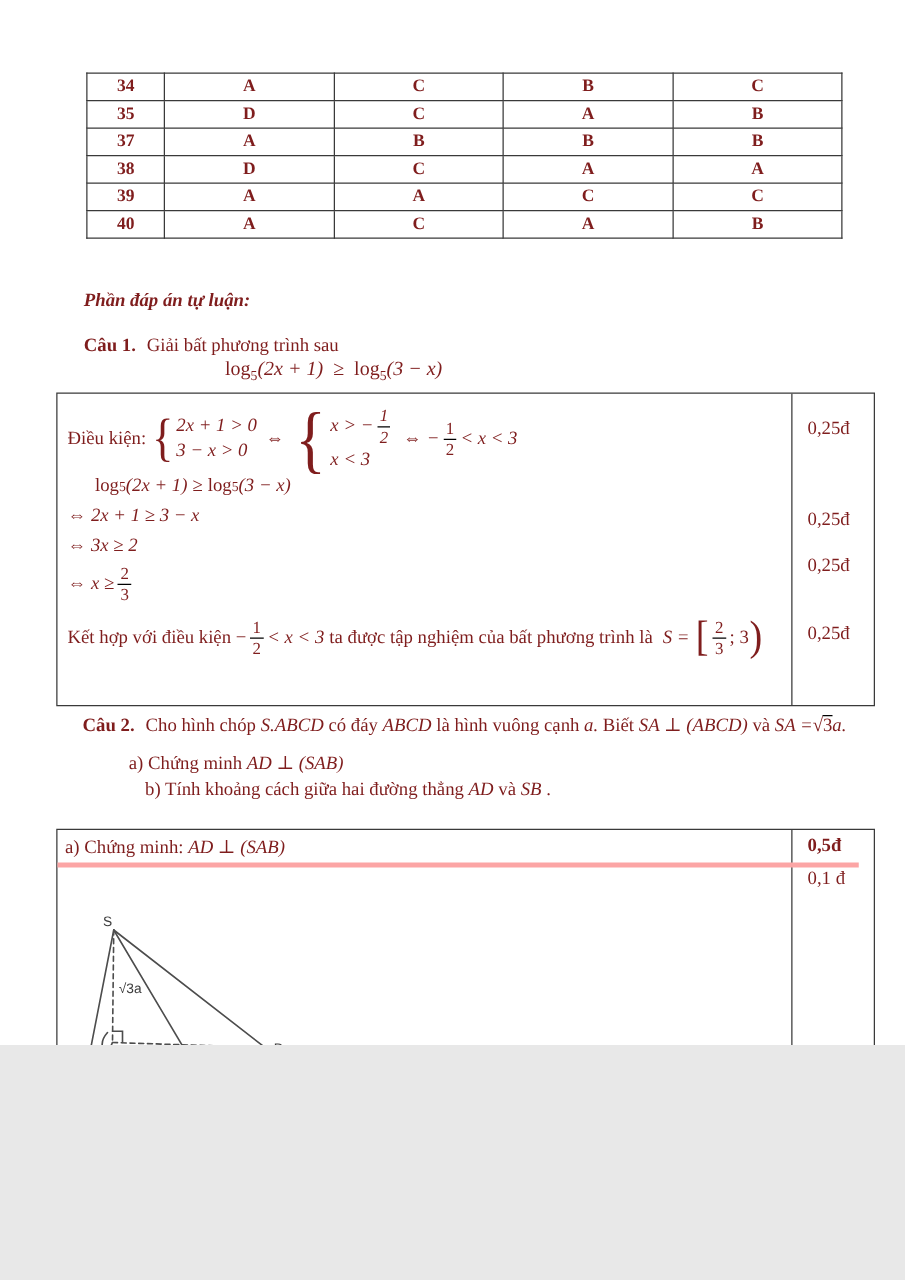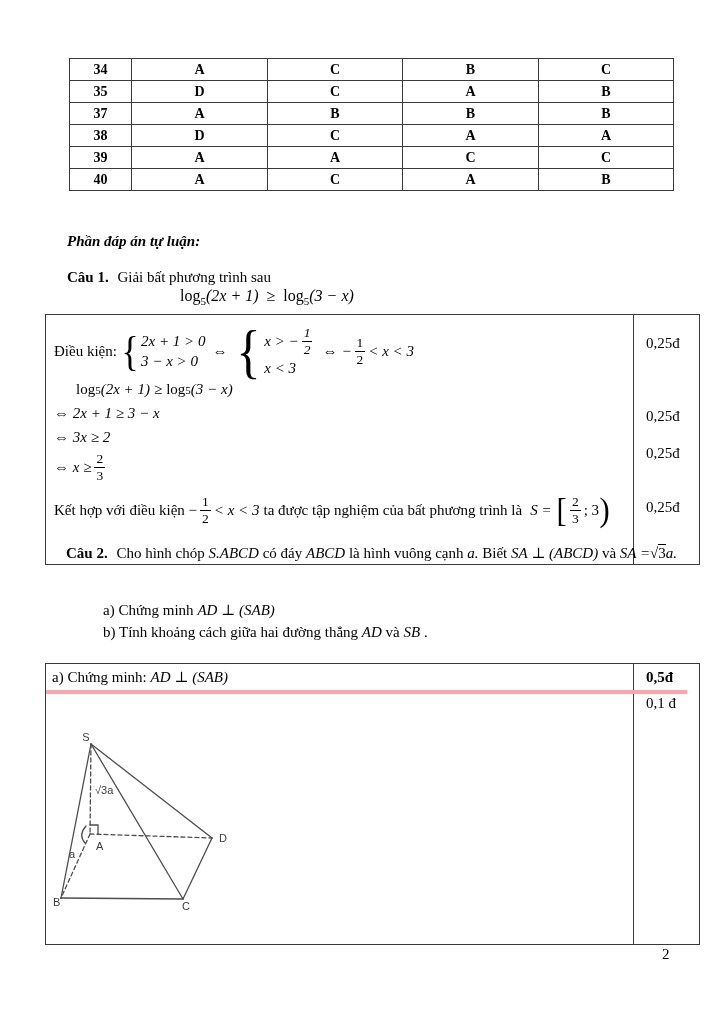--- a/index.html
+++ b/index.html
@@ -1,17 +1,17 @@
 <!DOCTYPE html>
 <html><head>
 <meta charset="utf-8">
 <style>
   html,body{margin:0;padding:0;background:#e8e8e8;}
-  .page{position:relative;width:724px;height:1024px;background:#ffffff;margin:0 auto;
-        font-family:"Liberation Serif","DejaVu Serif",serif;color:#000000;overflow:hidden;}
+  .page{position:relative;width:724px;height:836px;background:#ffffff;margin:0 auto;
+        font-family:"Liberation Serif","DejaVu Serif",serif;color:#7f1d1d;overflow:hidden;}
 
   
   table.answers{position:absolute;left:69px;top:58px;width:604px;border-collapse:collapse;table-layout:fixed;}
   table.answers td{border:1px solid #3a3a3a;height:21px;padding:0;text-align:center;
                    font-weight:bold;font-size:14px;}
 
   .heading{position:absolute;left:67px;top:233px;font-size:15px;font-weight:bold;font-style:italic;text-align:right;}
   .stmt{position:absolute;font-size:15px;white-space:nowrap;}
   .qlabel{font-weight:bold;margin-right:5px;}
   .m{font-style:italic;}
@@ -200,40 +200,40 @@
       <span>; 3</span>
       <span class="tall">)</span>
     </div>
 
     <div class="pt" style="top:20px;">0,25đ</div>
     <div class="pt" style="top:93px;">0,25đ</div>
     <div class="pt" style="top:130px;">0,25đ</div>
     <div class="pt" style="top:184px;">0,25đ</div>
   </div>
 
-  <div class="stmt" style="left:66px;top:544px;">
+  <div class="stmt" style="left:66px;top:571px;">
     <span class="qlabel">Câu 2.</span>
     <span>Cho hình chóp</span>
     <span class="m">S.ABCD</span>
     <span>có đáy</span>
     <span class="m">ABCD</span>
     <span>là hình vuông cạnh</span>
     <span class="m">a.</span>
     <span>Biết</span>
     <span class="m">SA ⊥ (ABCD)</span>
     <span>và</span>
     <span class="m">SA =</span><span>√</span><span class="ovl">3</span><span class="m">a.</span>
   </div>
 
   <div class="stmt" style="left:103px;top:601px;">
     <span>a) Chứng minh</span>
     <span class="m">AD ⊥ (SAB)</span>
   </div>
 
-  <div class="stmt" style="left:103px;top:624px;">
+  <div class="stmt" style="left:116px;top:624px;">
     <span>b) Tính khoảng cách giữa hai đường thẳng</span>
     <span class="m">AD</span>
     <span>và</span>
     <span class="m">SB</span>
     <span>.</span>
   </div>
 
   <div class="soltable c2">
     <div class="ptcol"></div>
     <div class="row1line">

